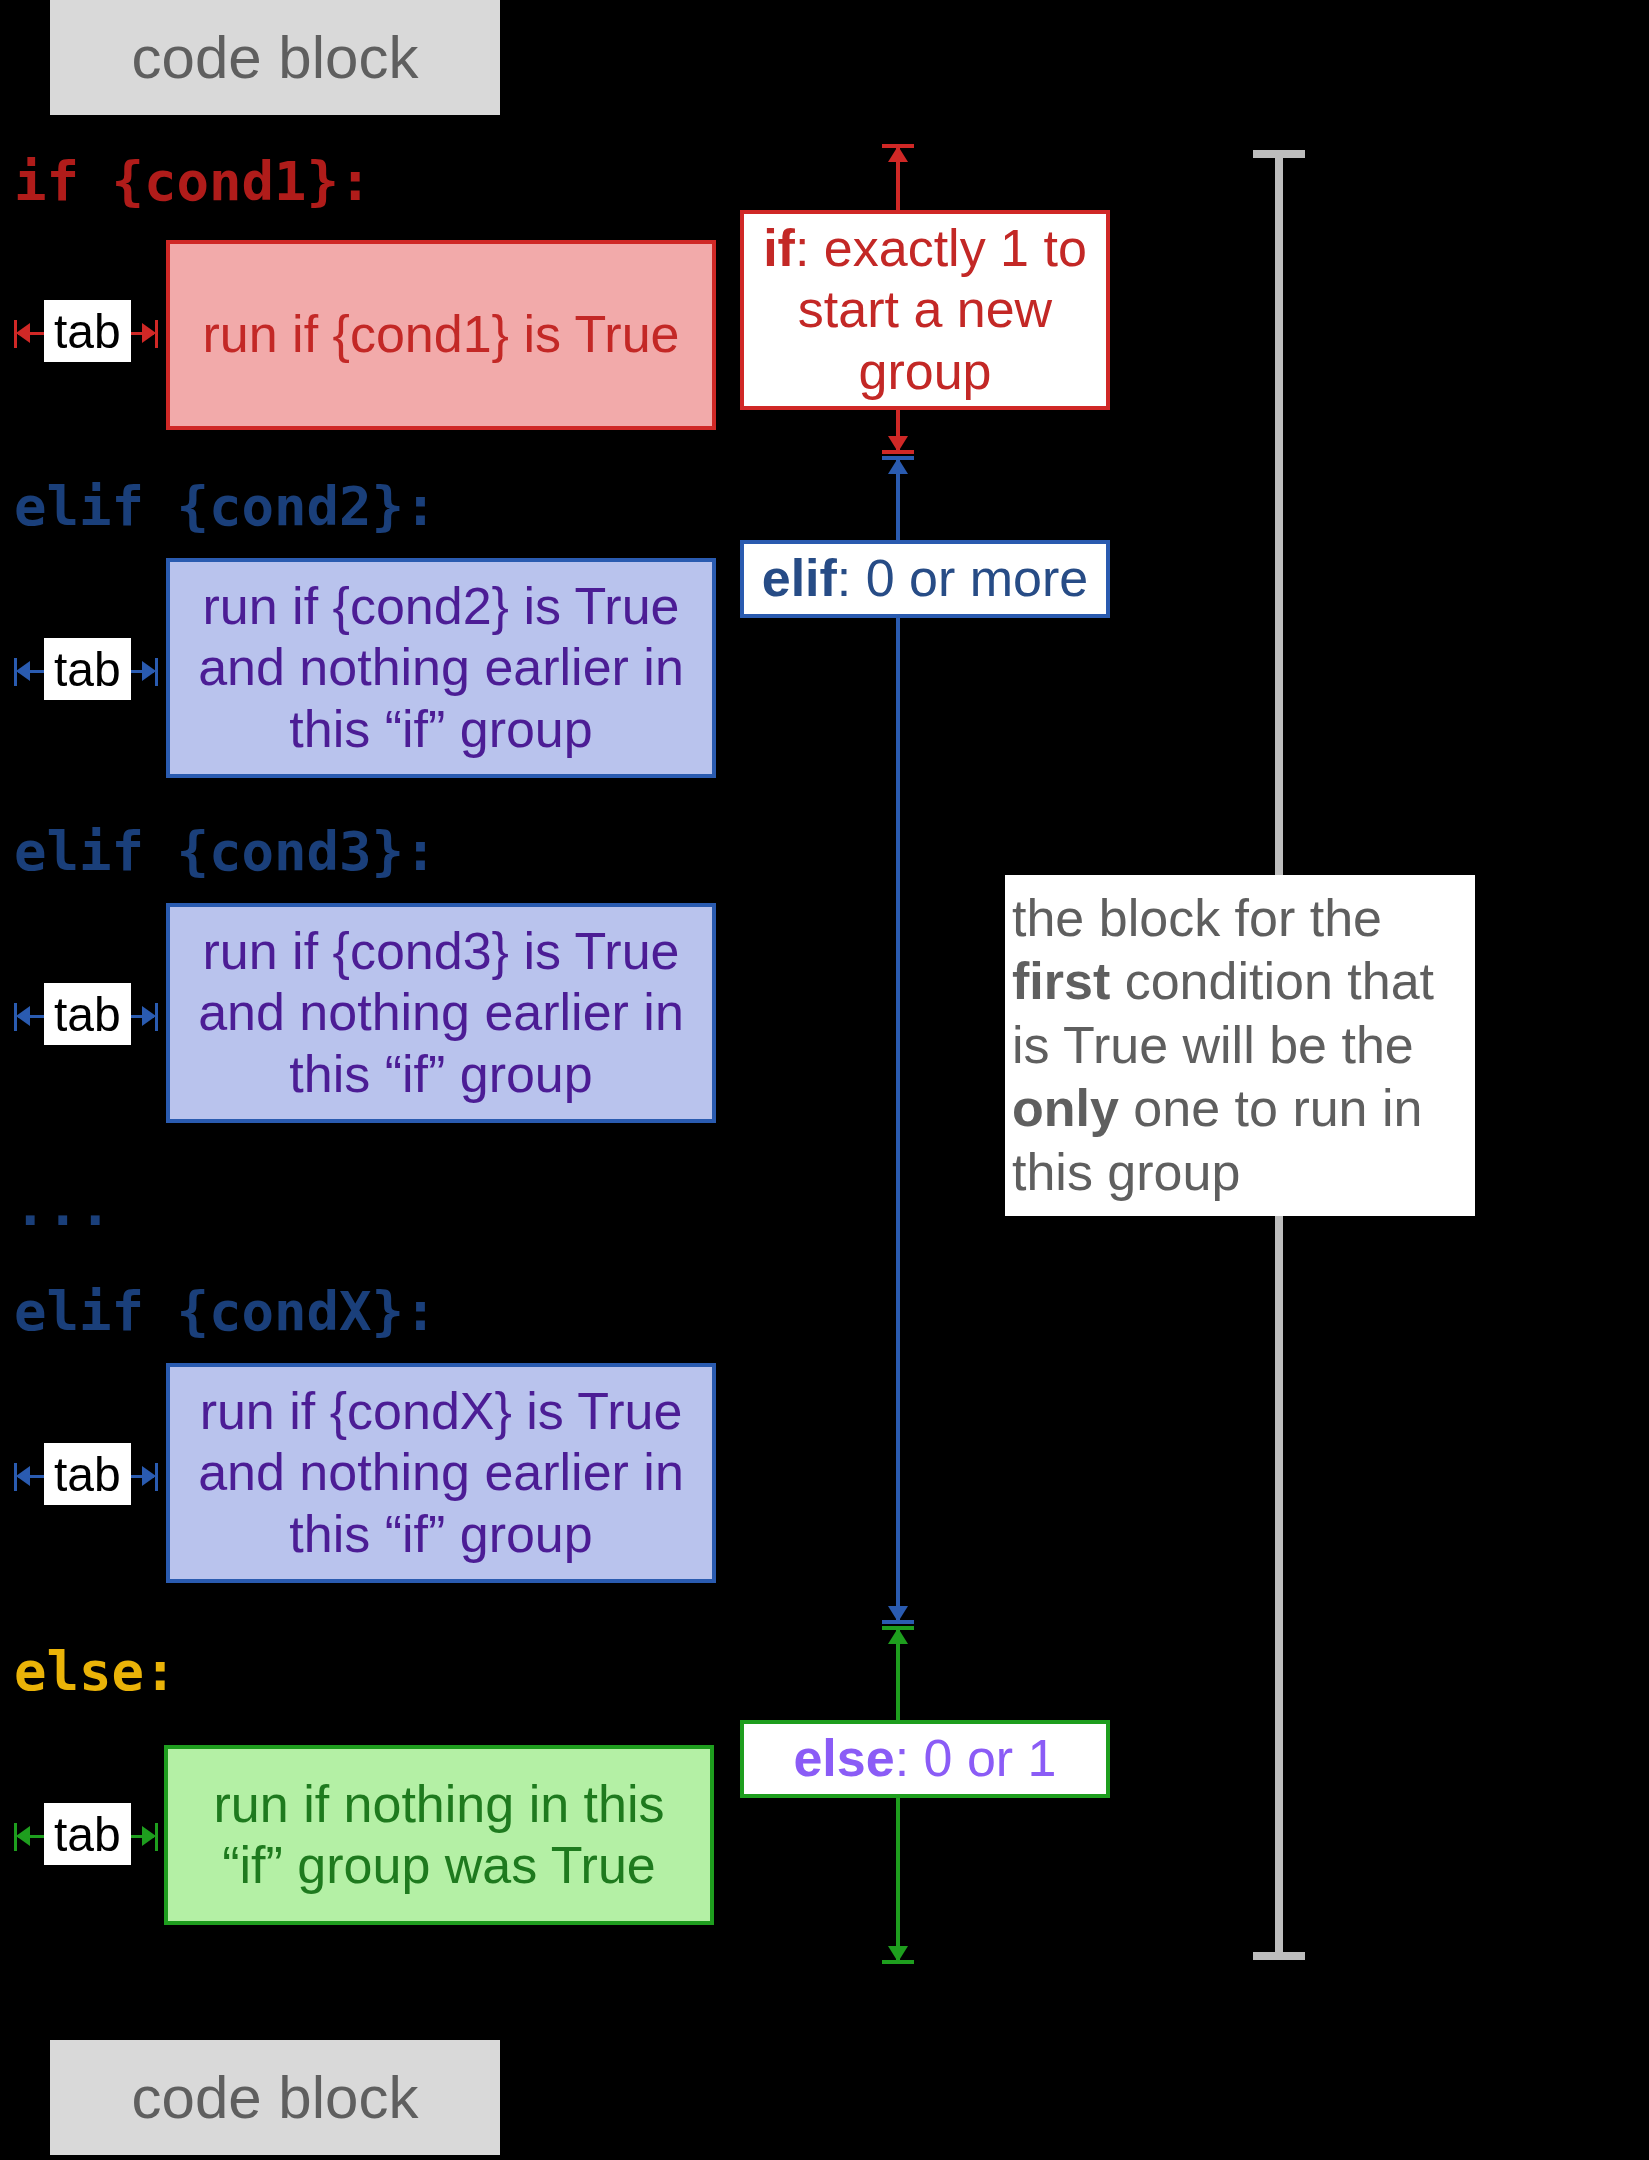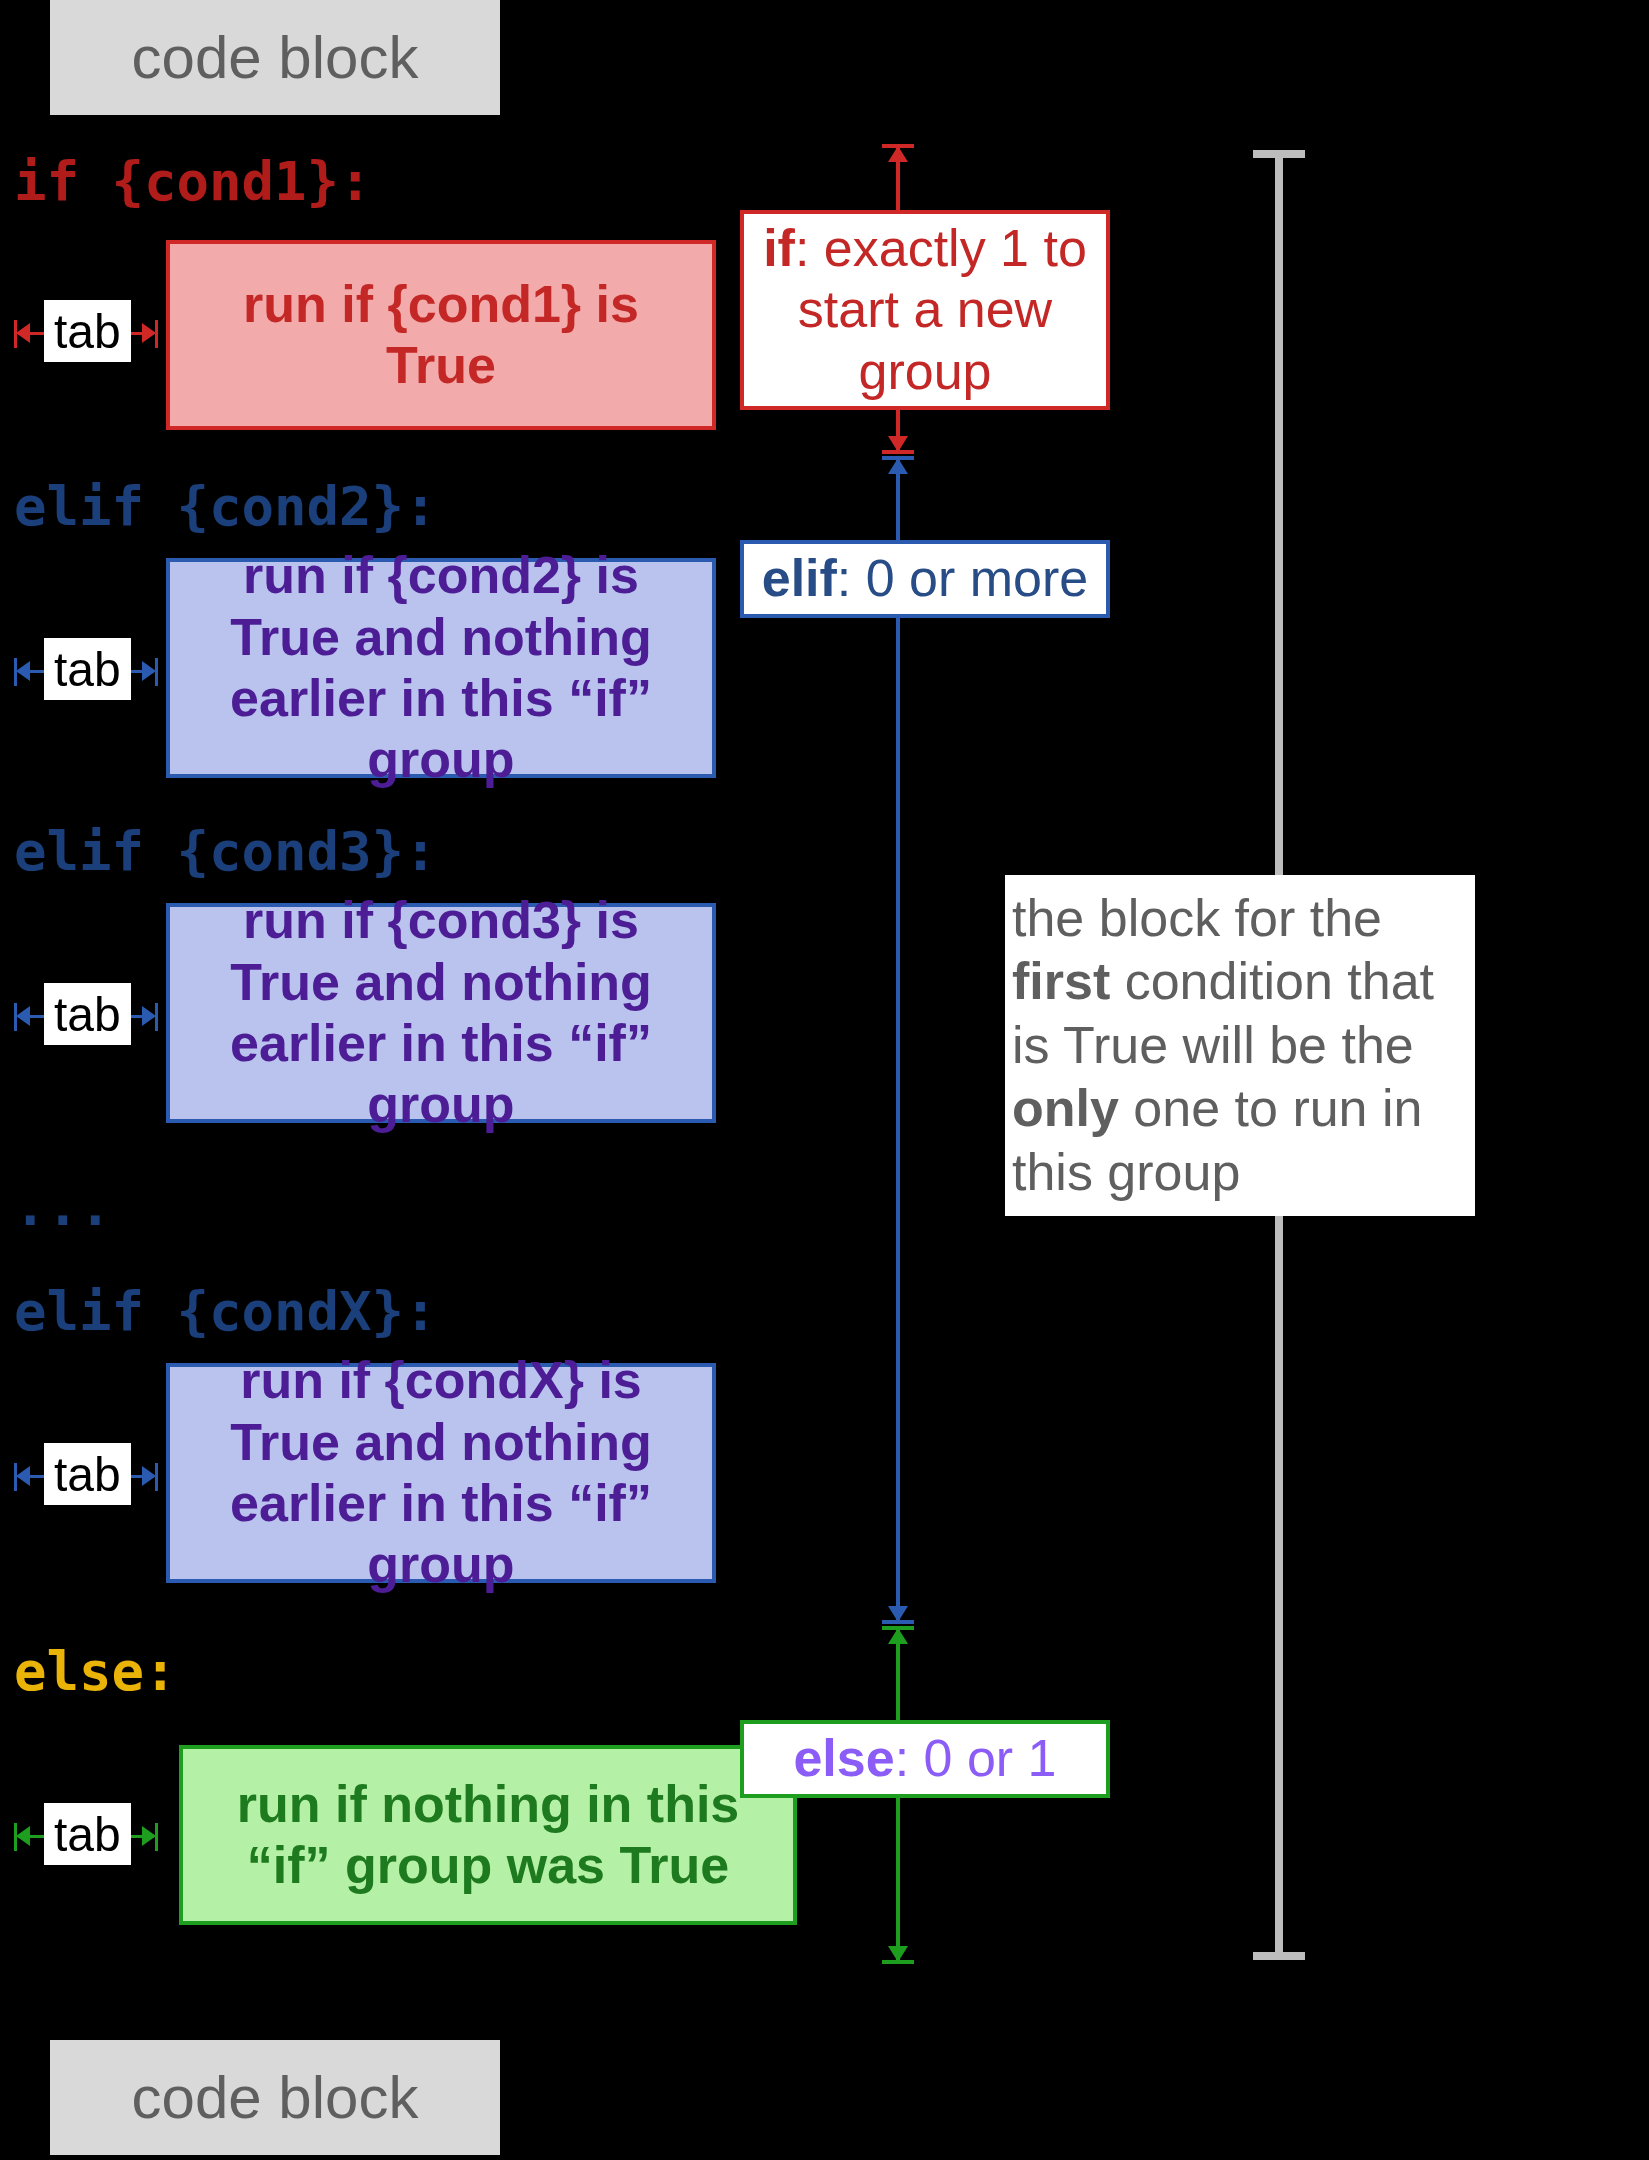--- a/index.html
+++ b/index.html
@@ -69,21 +69,21 @@
   .tab-arrow .cap-l { left: -4px; }
   .tab-arrow .cap-r { right: -4px; }
 
   .run-box {
     position: absolute;
     display: flex;
     align-items: center;
     justify-content: center;
     text-align: center;
     font-size: 52px;
-    font-weight: 700;
+    font-weight: 400;
     line-height: 1.18;
     padding: 10px 18px;
   }
   .rb-red   { background: #f2aaaa; border: 4px solid #d02826; color: #c32826; }
   .rb-blue  { background: #b9c3ed; border: 4px solid #2a5bb0; color: #4c1d95; }
   .rb-green { background: #b4f0a5; border: 4px solid #1e9e1e; color: #1e7a1e; }
 
   .ann-box {
     position: absolute;
     background: #fff;
@@ -190,21 +190,21 @@
   </div>
 <div class="tab-badge" style="left:44px; top:1443px;">tab</div>
 <div class="run-box rb-blue" style="left:166px; top:1363px; width:550px; height:220px;">run if {condX} is True and nothing earlier in this “if” group</div>
 
 <div class="code-line c-green" style="left:14px; top:1640px;">else:</div>
 <div class="tab-arrow ar-green" style="left:18px; top:1835px; width:136px;">
     <span class="cap-l"></span>
     <span class="cap-r"></span>
   </div>
 <div class="tab-badge" style="left:44px; top:1803px;">tab</div>
-<div class="run-box rb-green" style="left:179px; top:1745px; width:618px; height:180px;">run if nothing in this “if” group was True</div>
+<div class="run-box rb-green" style="left:164px; top:1745px; width:550px; height:180px;">run if nothing in this “if” group was True</div>
 
 <div class="v-arrow va-red" style="left:896px; top:148px; height:302px;">
     <span class="hcap-t"></span>
     <span class="hcap-b"></span>
   </div>
 <div class="v-arrow va-blue" style="left:896px; top:460px; height:1160px;">
     <span class="hcap-t"></span>
     <span class="hcap-b"></span>
   </div>
 <div class="v-arrow va-green" style="left:896px; top:1630px; height:330px;">

